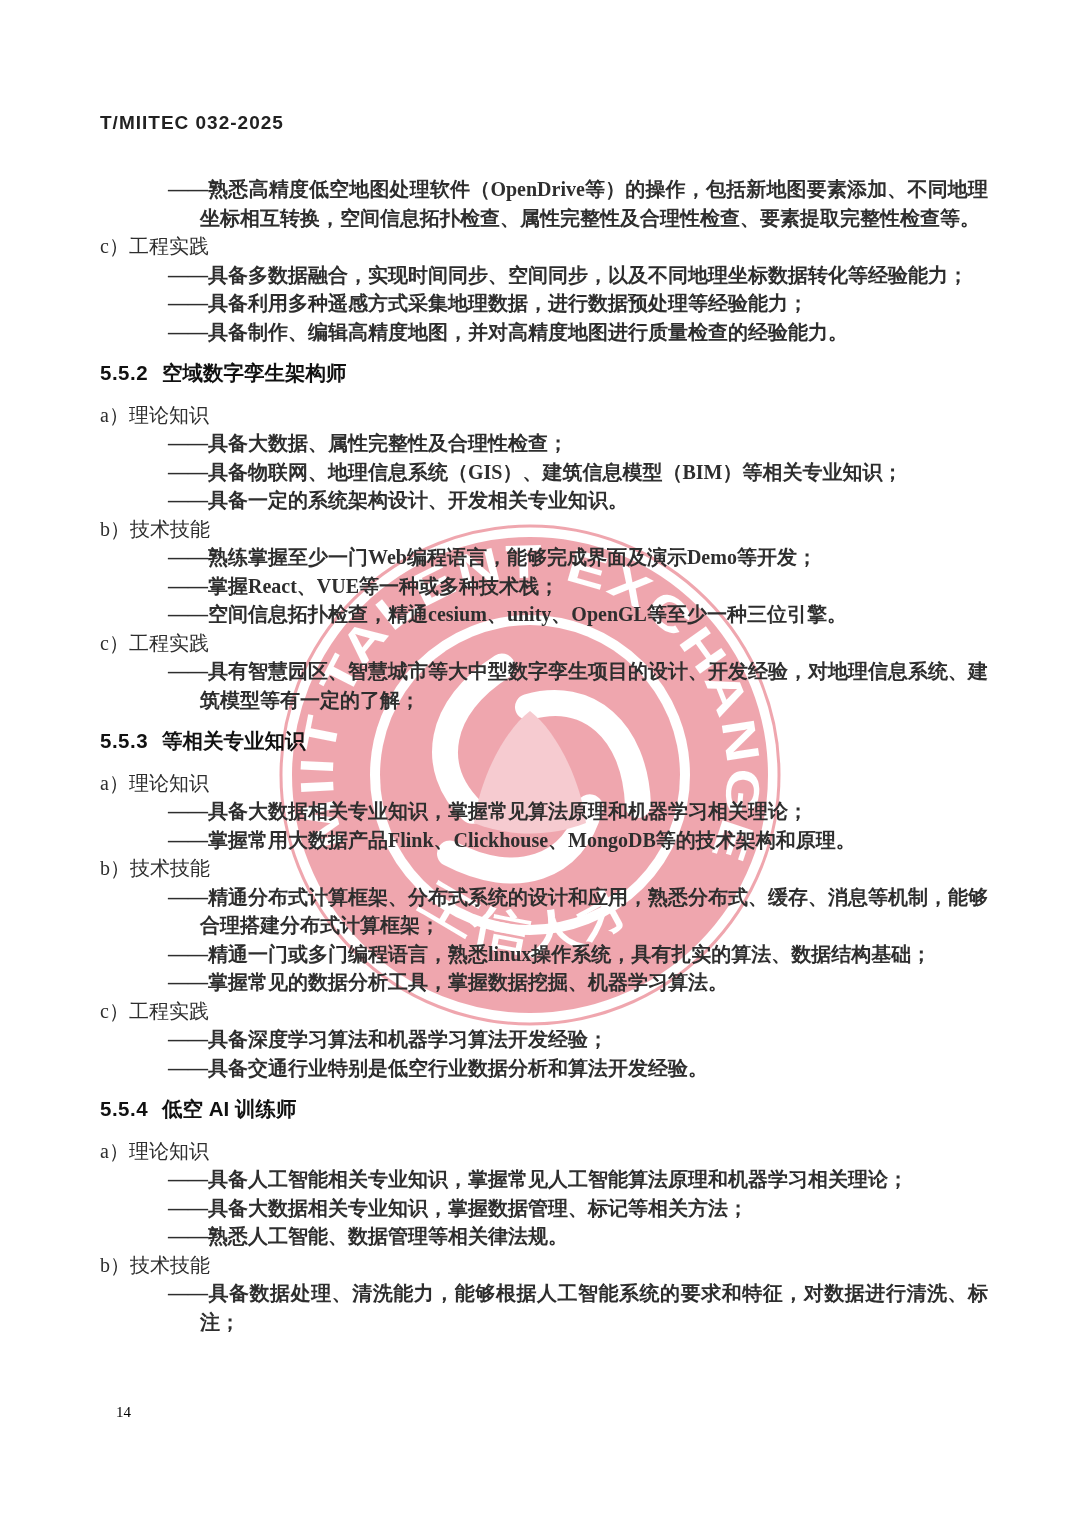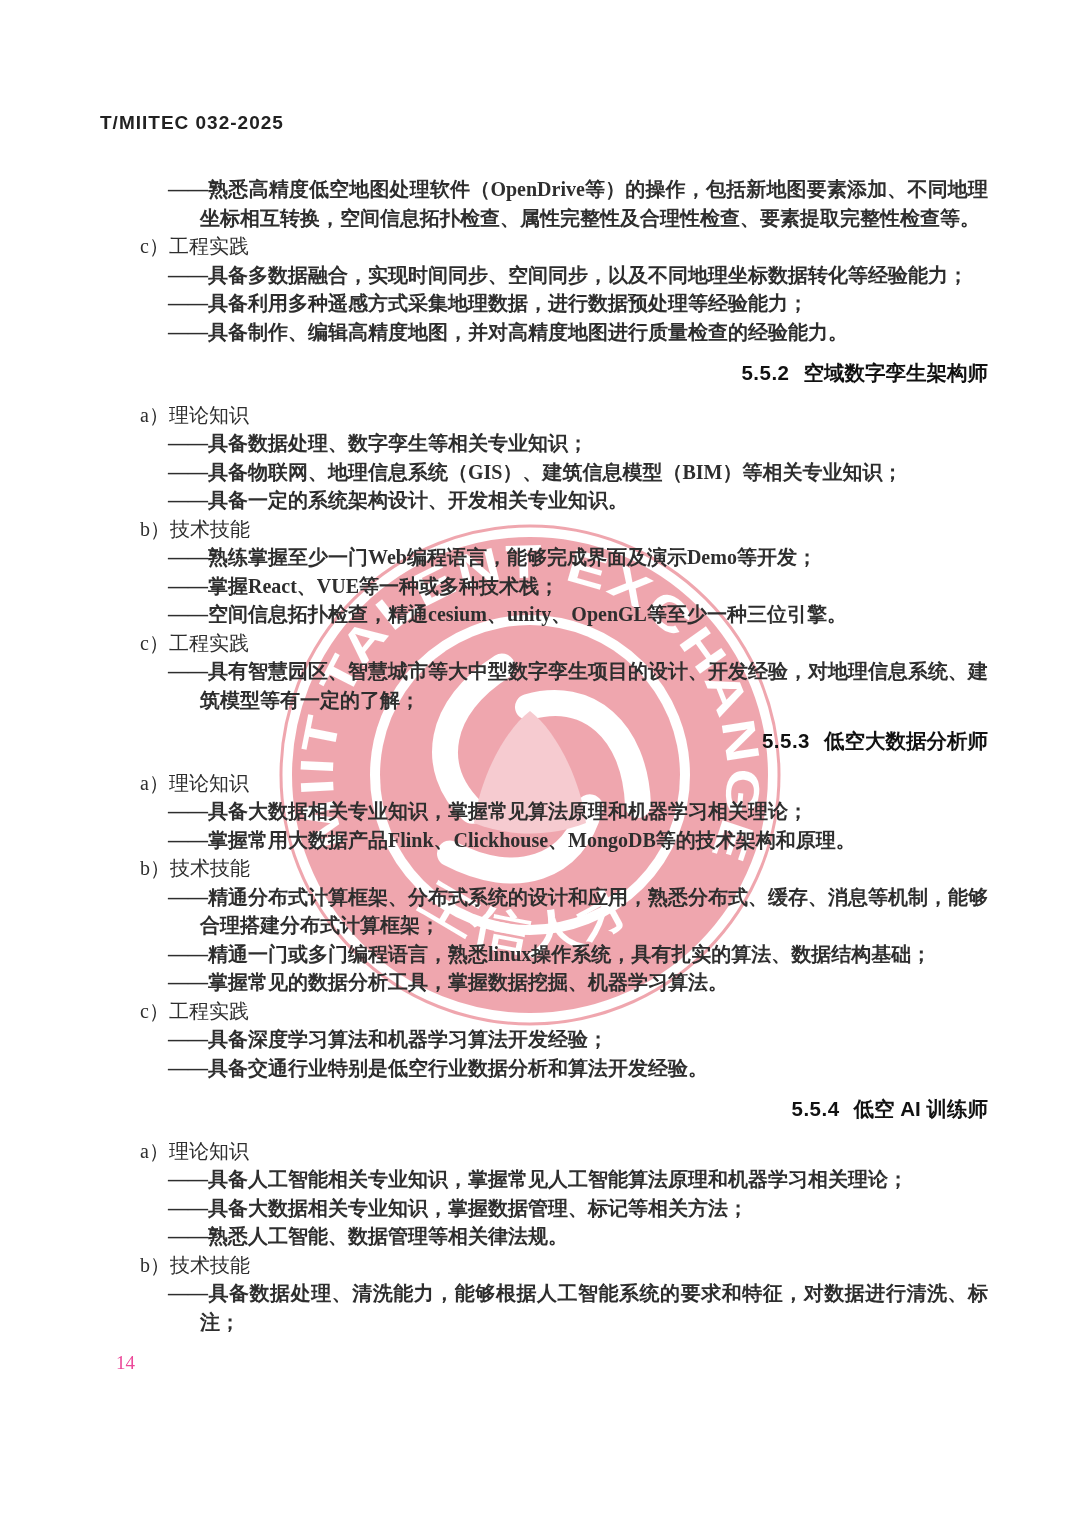--- a/index.html
+++ b/index.html
@@ -22,28 +22,28 @@
     z-index:2;
   }
   
   .doc-body{
     position:absolute;left:100px;top:175px;width:888px;z-index:1;
     font-size:20px;line-height:28.5px;text-align:justify;
   }
   .doc-body .heading{
     font-family:"Liberation Sans","DejaVu Sans",sans-serif;
     font-weight:bold;font-size:20.5px;color:#111;
-    margin:13px 0 13px 0;text-align:right;
+    margin:13px 0 13px 0;text-align:left;
   }
   .doc-body .heading .h-num{margin-right:14px;letter-spacing:0.5px;}
-  .doc-body .item{margin-left:40px;text-align:left;}
+  .doc-body .item{text-align:left;}
   .doc-body .dash{margin-left:100px;text-indent:-32px;font-weight:bold;}
   
   .page-number{
-    position:absolute;left:116px;top:1352px;font-size:19px;color:#ec4899;z-index:2;
+    position:absolute;left:116px;top:1404px;font-size:15px;color:#000000;z-index:2;
   }
   .seal-ring-text{
     font-family:"Liberation Sans","DejaVu Sans",sans-serif;
     font-weight:bold;
   }
 </style>
 </head>
 <body>
 
 <div class="page">
@@ -82,30 +82,30 @@
   <div class="doc-header">T/MIITEC 032-2025</div>
 
   <div class="doc-body">
       <div class="dash">——熟悉高精度低空地图处理软件（OpenDrive等）的操作，包括新地图要素添加、不同地理坐标相互转换，空间信息拓扑检查、属性完整性及合理性检查、要素提取完整性检查等。</div>
       <div class="item">c）工程实践</div>
       <div class="dash">——具备多数据融合，实现时间同步、空间同步，以及不同地理坐标数据转化等经验能力；</div>
       <div class="dash">——具备利用多种遥感方式采集地理数据，进行数据预处理等经验能力；</div>
       <div class="dash">——具备制作、编辑高精度地图，并对高精度地图进行质量检查的经验能力。</div>
       <div class="heading"><span class="h-num">5.5.2</span><span class="h-title">空域数字孪生架构师</span></div>
       <div class="item">a）理论知识</div>
-      <div class="dash">——具备数据处理、数字孪生等相关专业知识；</div>
+      <div class="dash">——具备大数据、属性完整性及合理性检查；</div>
       <div class="dash">——具备物联网、地理信息系统（GIS）、建筑信息模型（BIM）等相关专业知识；</div>
       <div class="dash">——具备一定的系统架构设计、开发相关专业知识。</div>
       <div class="item">b）技术技能</div>
       <div class="dash">——熟练掌握至少一门Web编程语言，能够完成界面及演示Demo等开发；</div>
       <div class="dash">——掌握React、VUE等一种或多种技术栈；</div>
       <div class="dash">——空间信息拓扑检查，精通cesium、unity、OpenGL等至少一种三位引擎。</div>
       <div class="item">c）工程实践</div>
       <div class="dash">——具有智慧园区、智慧城市等大中型数字孪生项目的设计、开发经验，对地理信息系统、建筑模型等有一定的了解；</div>
-      <div class="heading"><span class="h-num">5.5.3</span><span class="h-title">低空大数据分析师</span></div>
+      <div class="heading"><span class="h-num">5.5.3</span><span class="h-title">等相关专业知识</span></div>
       <div class="item">a）理论知识</div>
       <div class="dash">——具备大数据相关专业知识，掌握常见算法原理和机器学习相关理论；</div>
       <div class="dash">——掌握常用大数据产品Flink、Clickhouse、MongoDB等的技术架构和原理。</div>
       <div class="item">b）技术技能</div>
       <div class="dash">——精通分布式计算框架、分布式系统的设计和应用，熟悉分布式、缓存、消息等机制，能够合理搭建分布式计算框架；</div>
       <div class="dash">——精通一门或多门编程语言，熟悉linux操作系统，具有扎实的算法、数据结构基础；</div>
       <div class="dash">——掌握常见的数据分析工具，掌握数据挖掘、机器学习算法。</div>
       <div class="item">c）工程实践</div>
       <div class="dash">——具备深度学习算法和机器学习算法开发经验；</div>
       <div class="dash">——具备交通行业特别是低空行业数据分析和算法开发经验。</div>

